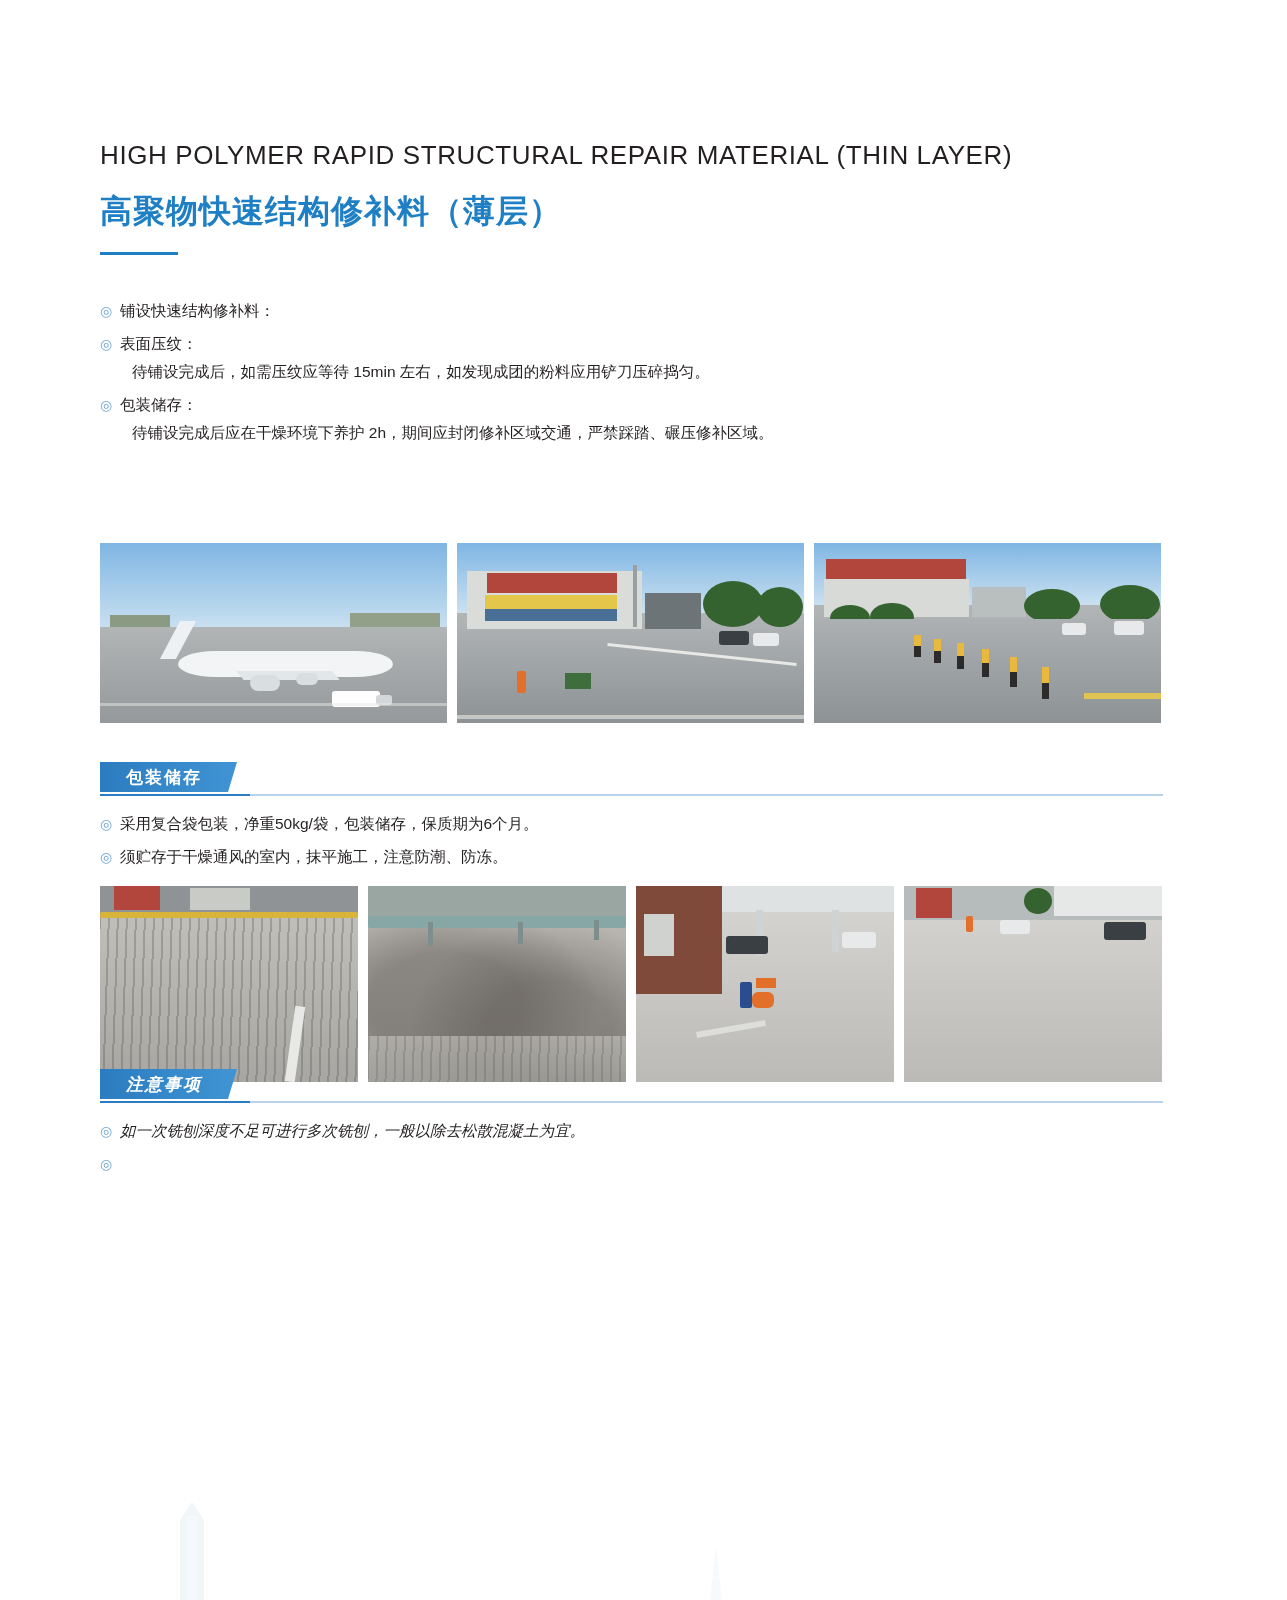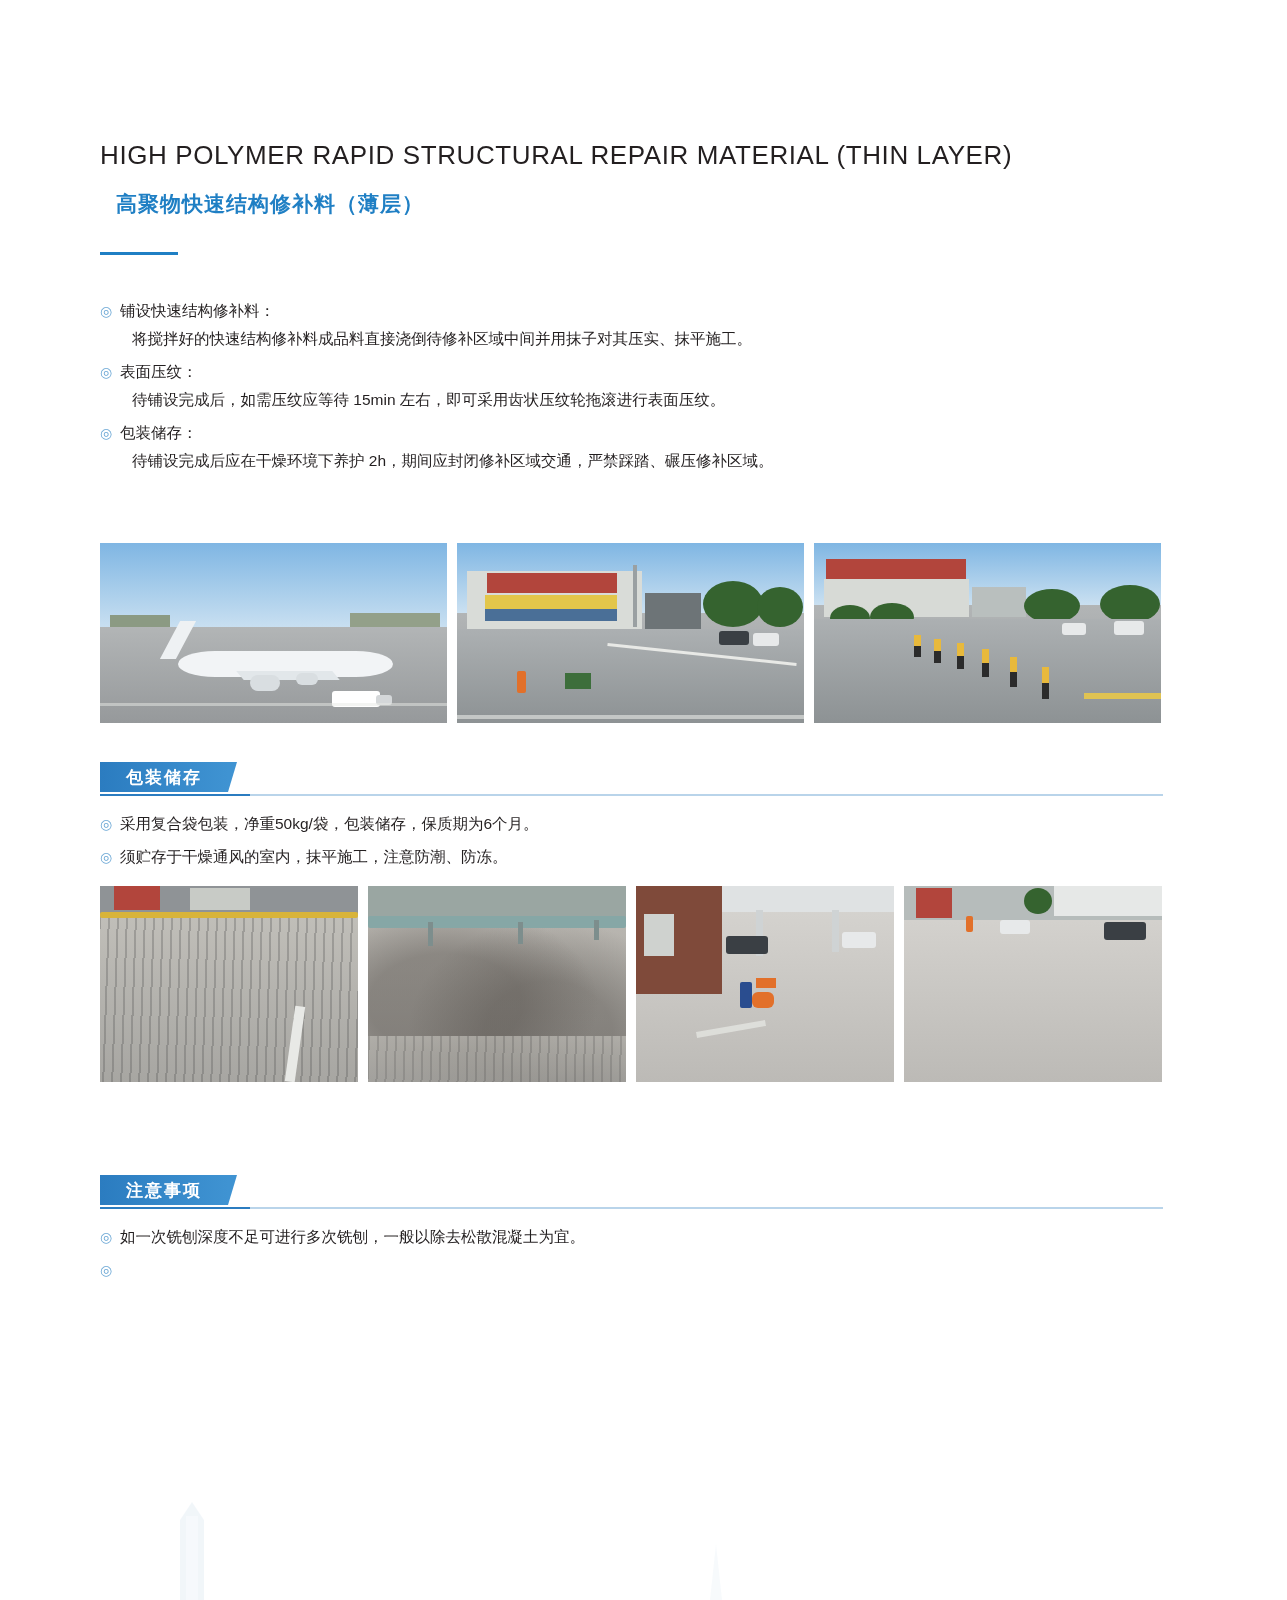--- a/index.html
+++ b/index.html
@@ -29,23 +29,23 @@
     left: 100px;
     top: 140px;
     font-size: 26px;
     letter-spacing: 0.6px;
     color: #231f20;
     font-weight: 500;
     white-space: nowrap;
   }
   .title-cn {
     position: absolute;
-    left: 116px;
+    left: 100px;
     top: 190px;
-    font-size: 21px;
+    font-size: 32px;
     letter-spacing: 1px;
     color: #1f7fc4;
     font-weight: 600;
     white-space: nowrap;
   }
   .title-rule {
     position: absolute;
     left: 100px;
     top: 252px;
     width: 78px;
@@ -304,27 +304,26 @@
   <div class="title-cn">高聚物快速结构修补料（薄层）</div>
   <div class="title-rule"></div>
 
   <div class="content">
 
 
     <div class="bullet-line">
       <span class="bullet-mark">◎</span>
       <span class="bullet-text">铺设快速结构修补料：</span>
     </div>
-    <p class="sub-line">将搅拌好的快速结构修补料成品料直接浇倒待修补区域中间并用抹子对其压实、抹平施工。</p>
 
     <div class="bullet-line">
       <span class="bullet-mark">◎</span>
       <span class="bullet-text">表面压纹：</span>
     </div>
-    <p class="sub-line">待铺设完成后，如需压纹应等待 15min 左右，即可采用齿状压纹轮拖滚进行表面压纹。</p>
+    <p class="sub-line">待铺设完成后，如需压纹应等待 15min 左右，如发现成团的粉料应用铲刀压碎捣匀。</p>
 
     <div class="bullet-line">
       <span class="bullet-mark">◎</span>
       <span class="bullet-text">包装储存：</span>
     </div>
     <p class="sub-line">待铺设完成后应在干燥环境下养护 2h，期间应封闭修补区域交通，严禁踩踏、碾压修补区域。</p>
   </div>
 
   <div class="photo-row" style="left:100px; top:543px; width:1063px;">
 
@@ -445,21 +444,21 @@
       <div class="bldg" style="left:0;top:0;width:258px;height:34px;background:#b6bcbb;"></div>
       <div class="bldg red" style="left:12px;top:2px;width:36px;height:30px;"></div>
       <div class="bldg" style="left:150px;top:0;width:108px;height:30px;background:#e6e8e7;"></div>
       <div class="car dark" style="left:200px;top:36px;width:42px;height:18px;"></div>
       <div class="car" style="left:96px;top:34px;width:30px;height:14px;"></div>
       <div class="tree" style="left:120px;top:2px;width:28px;height:26px;"></div>
       <div class="worker orange" style="left:62px;top:30px;width:7px;height:16px;"></div>
     </div>
   </div>
 
-  <div class="section" style="top:1175px;">
+  <div class="section" style="top:1069px;font-style:italic;">
     <div class="sec-head">
       <div class="sec-tab">注意事项</div>
       <div class="sec-underline"></div>
     </div>
     <div class="sec-list">
       <div class="bullet-line">
         <span class="bullet-mark">◎</span>
         <span class="bullet-text normal">如一次铣刨深度不足可进行多次铣刨，一般以除去松散混凝土为宜。</span>
       </div>
       <div class="bullet-line">

